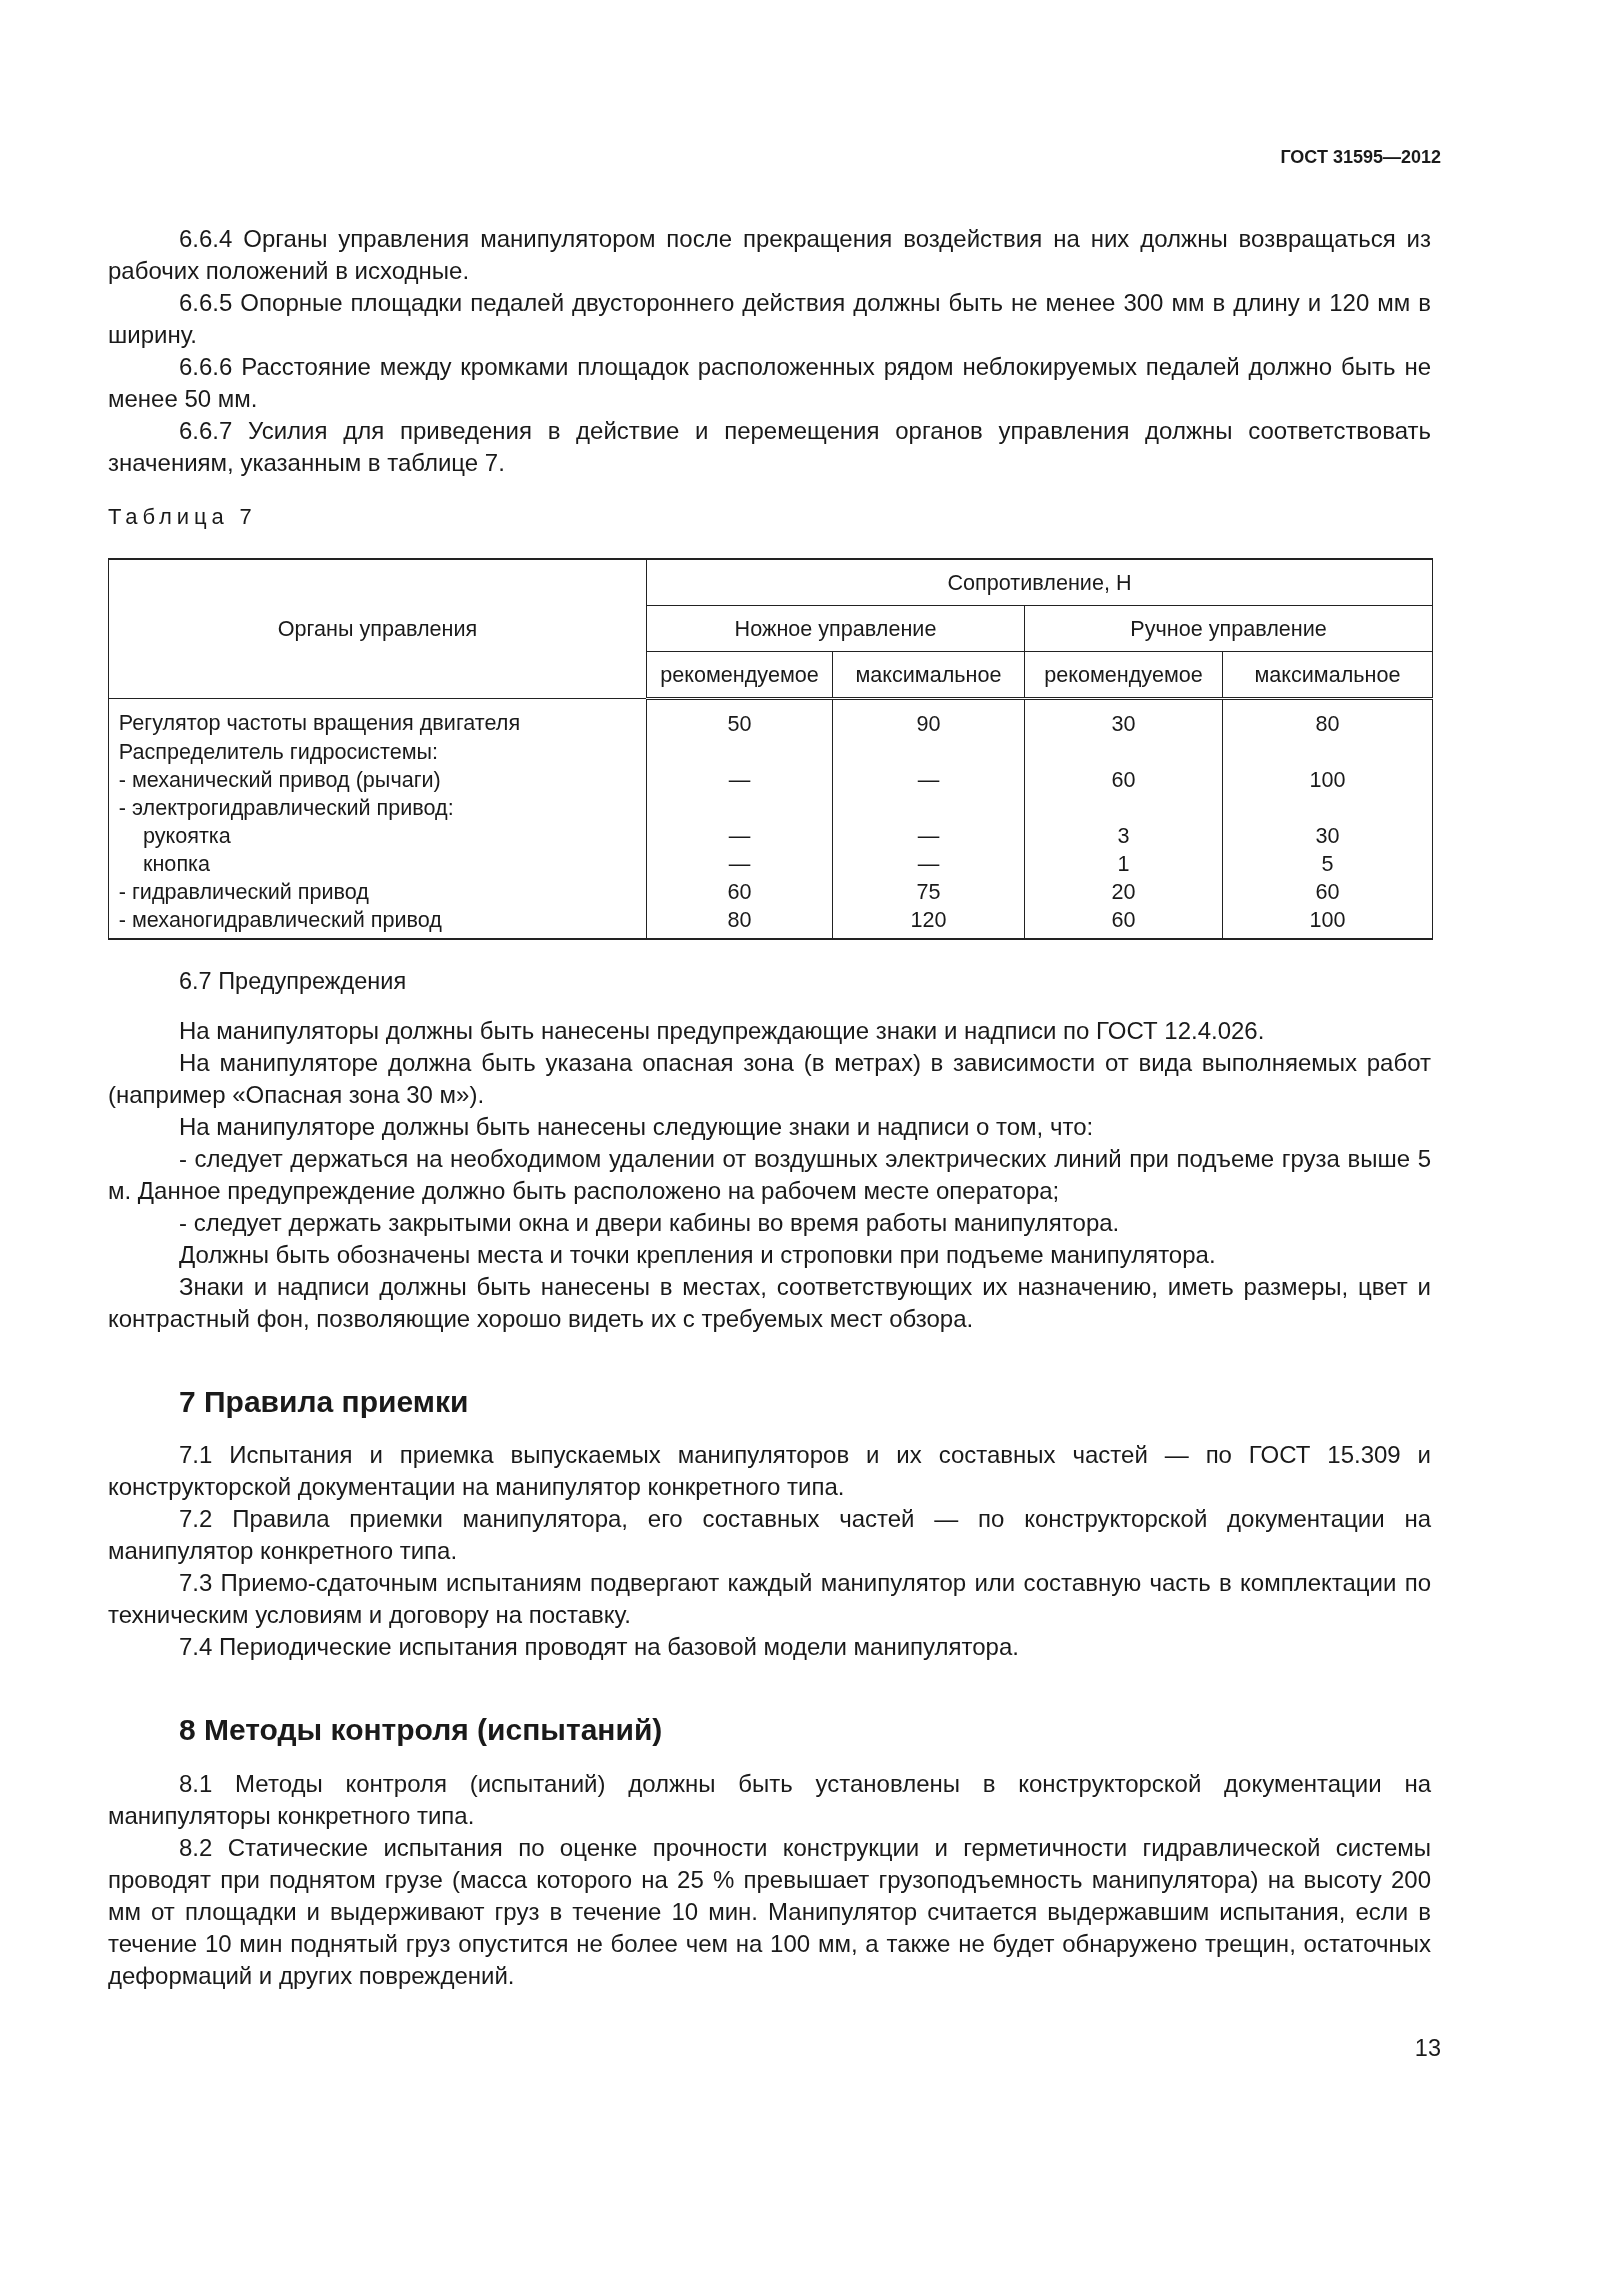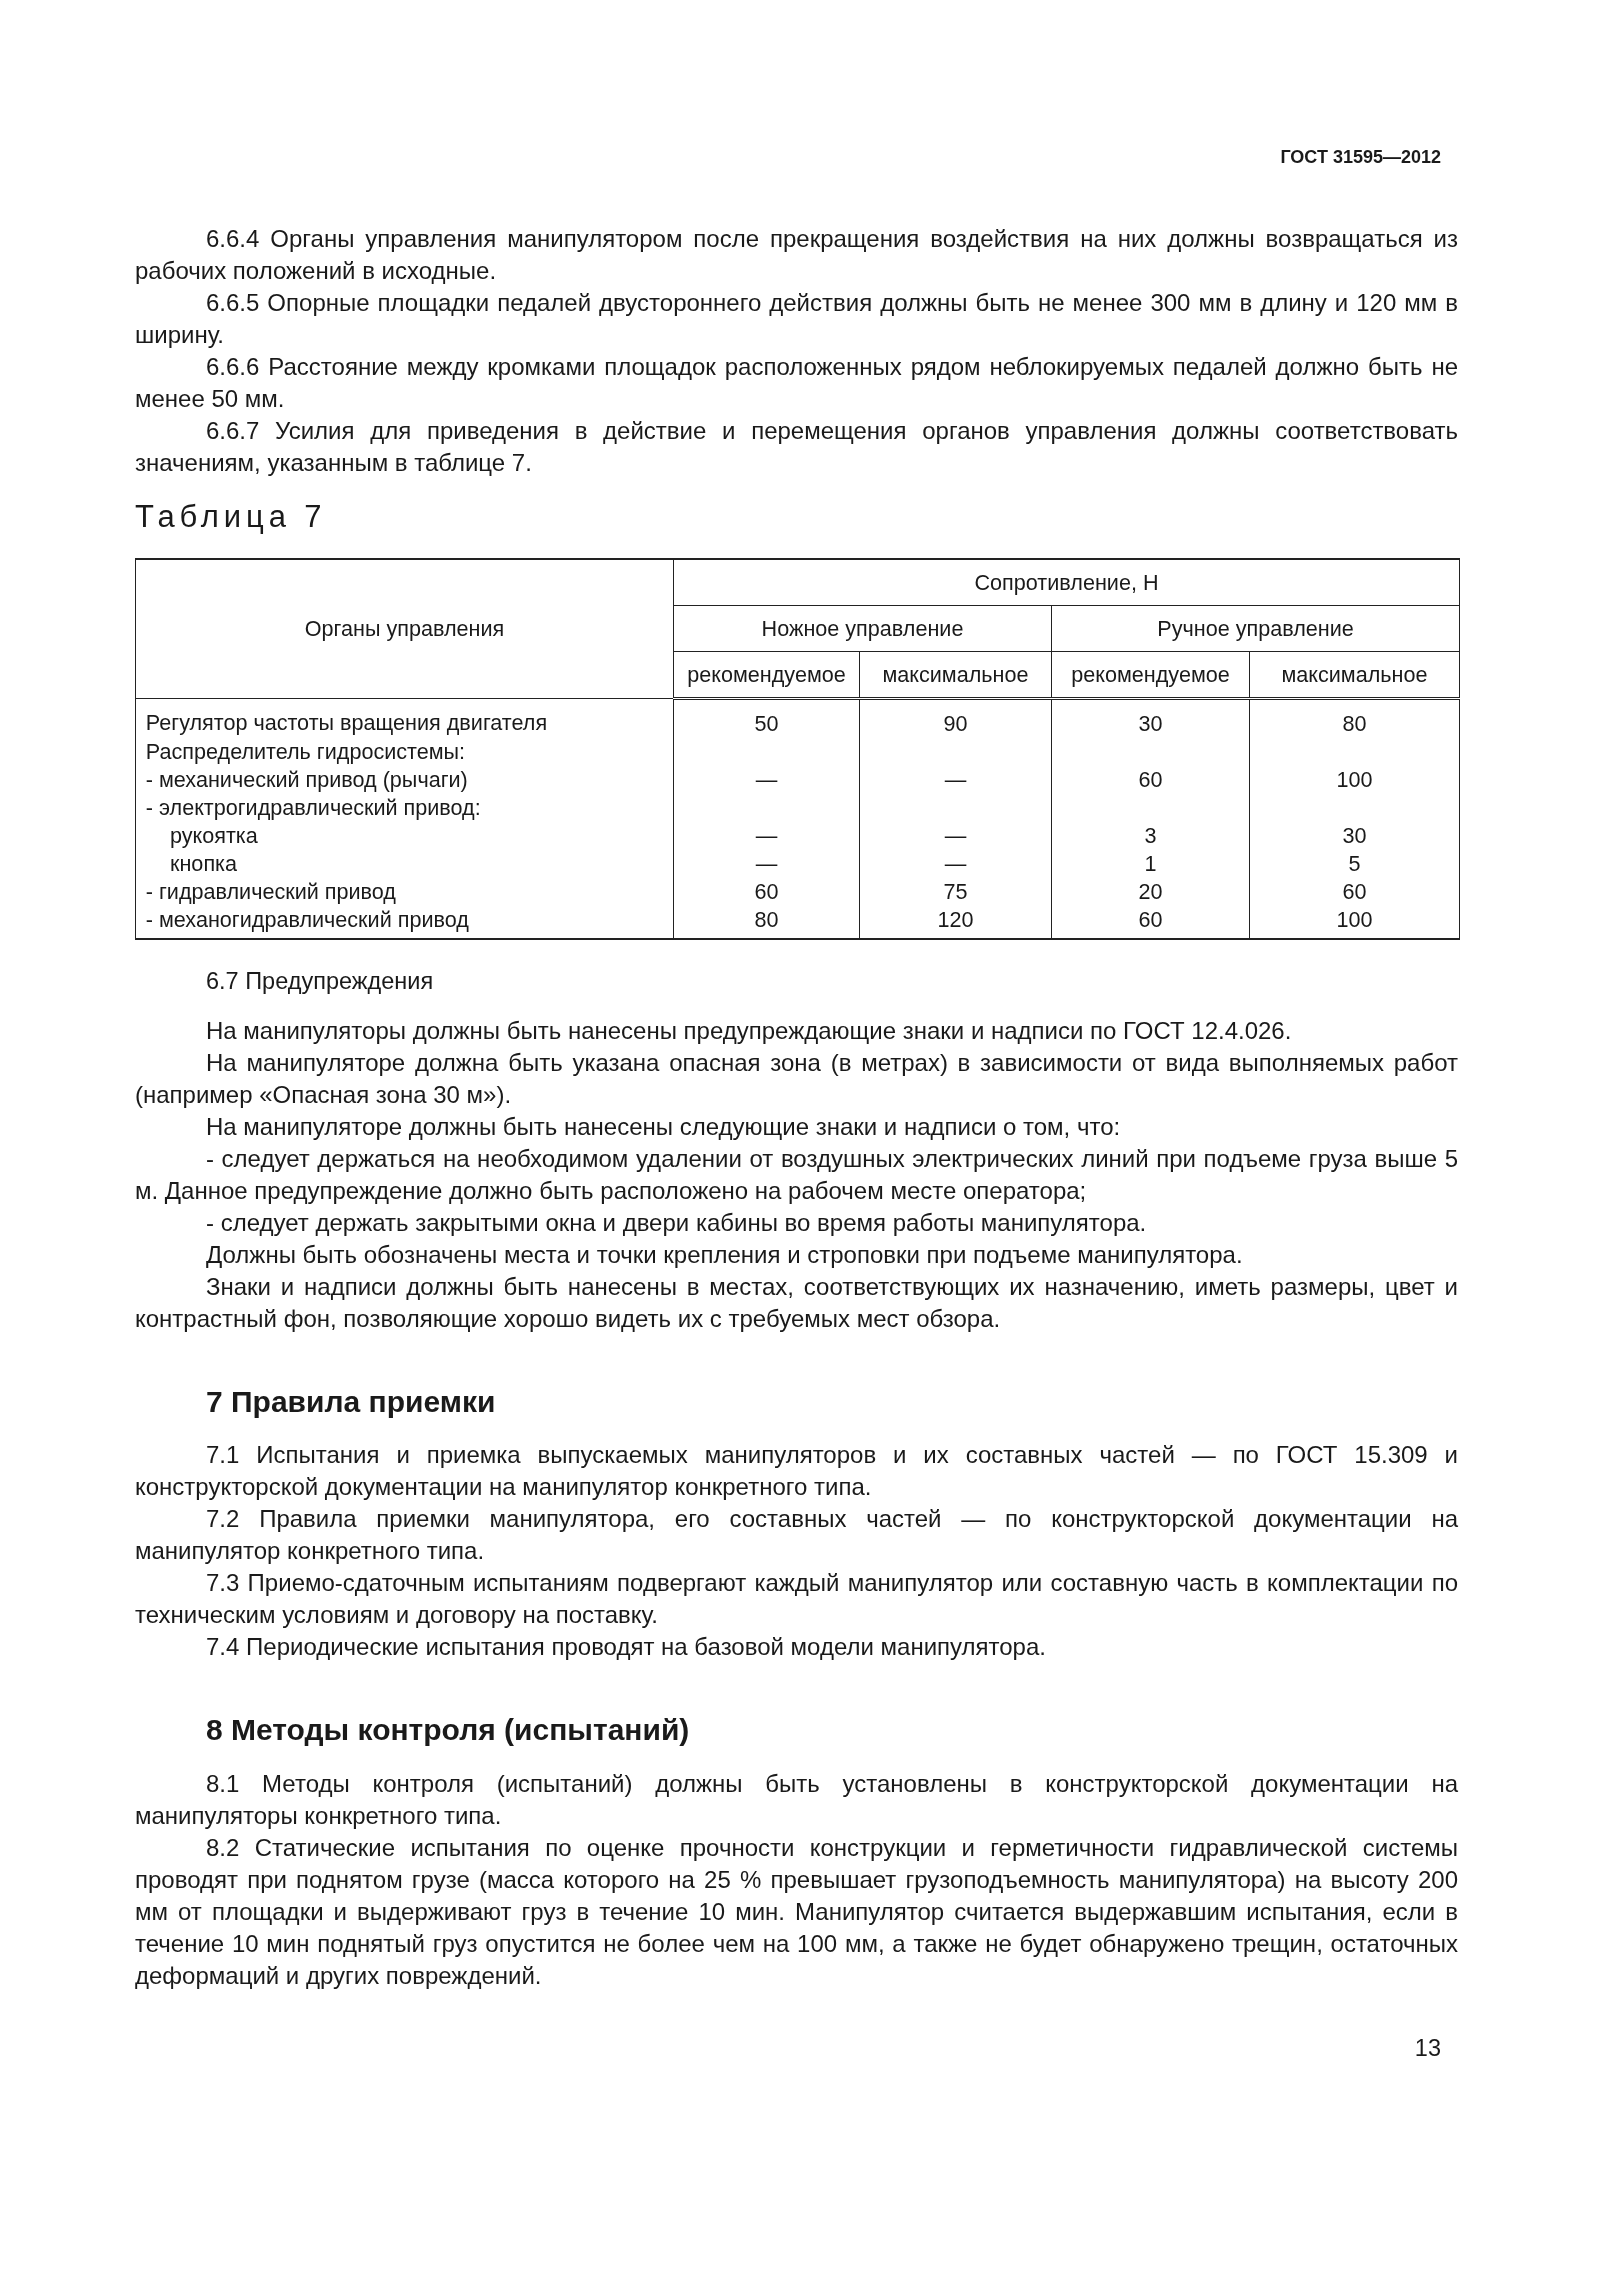--- a/index.html
+++ b/index.html
@@ -1,20 +1,20 @@
 <!DOCTYPE html>
 <html><head>
 <meta charset="utf-8">
 <style>
   html,body{margin:0;padding:0;background:#fff;}
   body{width:1621px;height:2293px;position:relative;font-family:"Liberation Sans",sans-serif;color:#1a1a1a;}
   .hdr{position:absolute;right:180px;top:147px;font-weight:bold;font-size:18px;}
-  .body{position:absolute;left:135px;top:223px;width:1323px;font-size:24px;line-height:32px;}
+  .body{position:absolute;left:108px;top:223px;width:1323px;font-size:24px;line-height:32px;}
   p{margin:0;text-align:justify;text-indent:71px;}
-  .caption{margin-top:21.6px;letter-spacing:4.9px;font-size:31px;}
+  .caption{margin-top:21.6px;letter-spacing:4.9px;font-size:22px;}
   table{border-collapse:collapse;width:1325px;margin-top:25.5px;font-size:21.6px;}
   th{font-weight:normal;border:1.5px solid #222;height:45px;text-align:center;padding:0;}
   th.c0{width:537px;}
   td{padding:0;line-height:28px;text-align:center;vertical-align:top;border-left:1.5px solid #222;border-right:1.5px solid #222;}
   td.name{text-align:left;padding-left:9.8px;}
   td.ind{padding-left:34px;}
   tr.first td{padding-top:9.8px;}
   tr.last td{padding-bottom:3.9px;border-bottom:2.5px solid #222;}
   thead tr:first-child th{border-top:2.5px solid #222;}
   thead tr:last-child th{border-bottom:3.9px double #222;}

